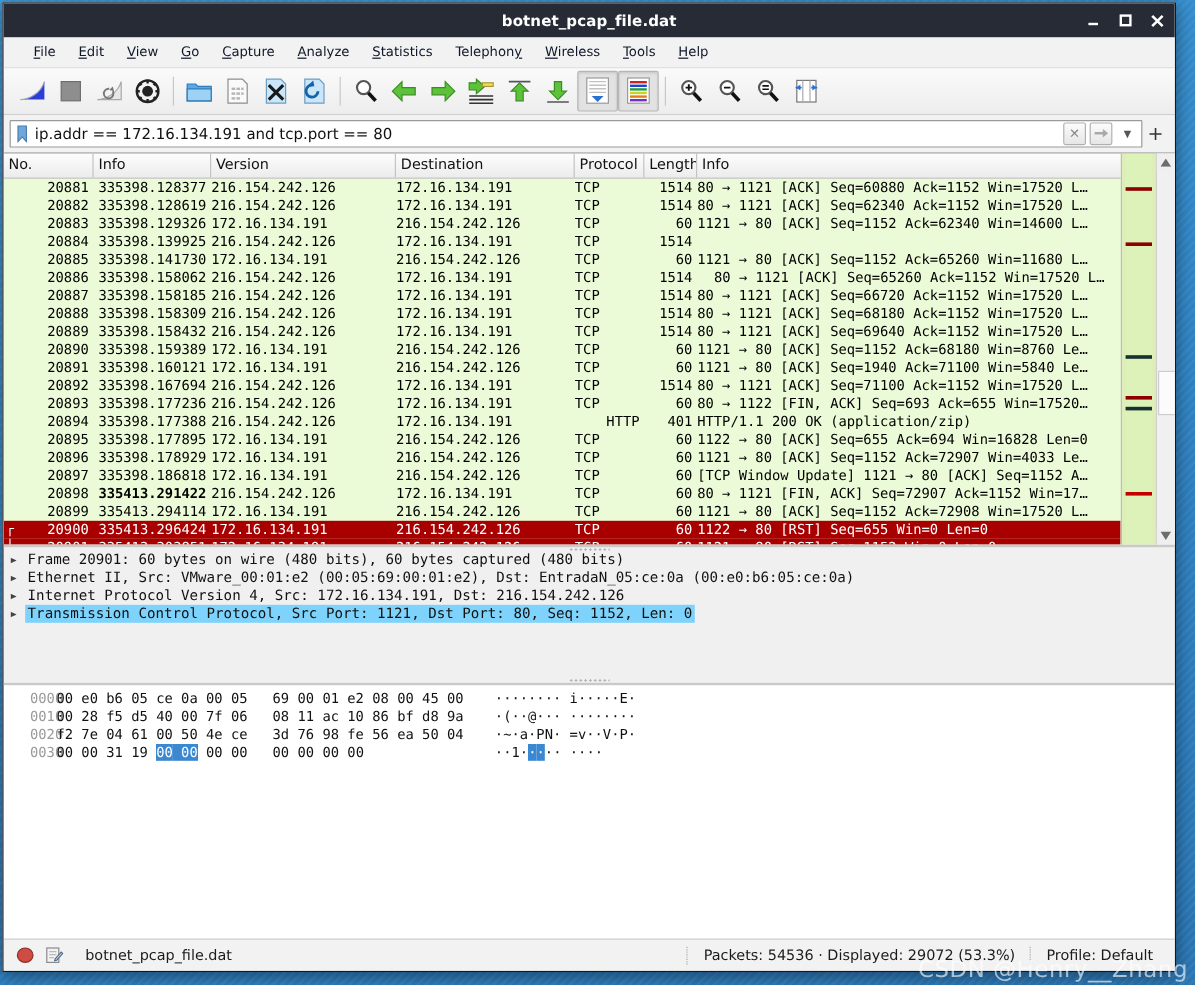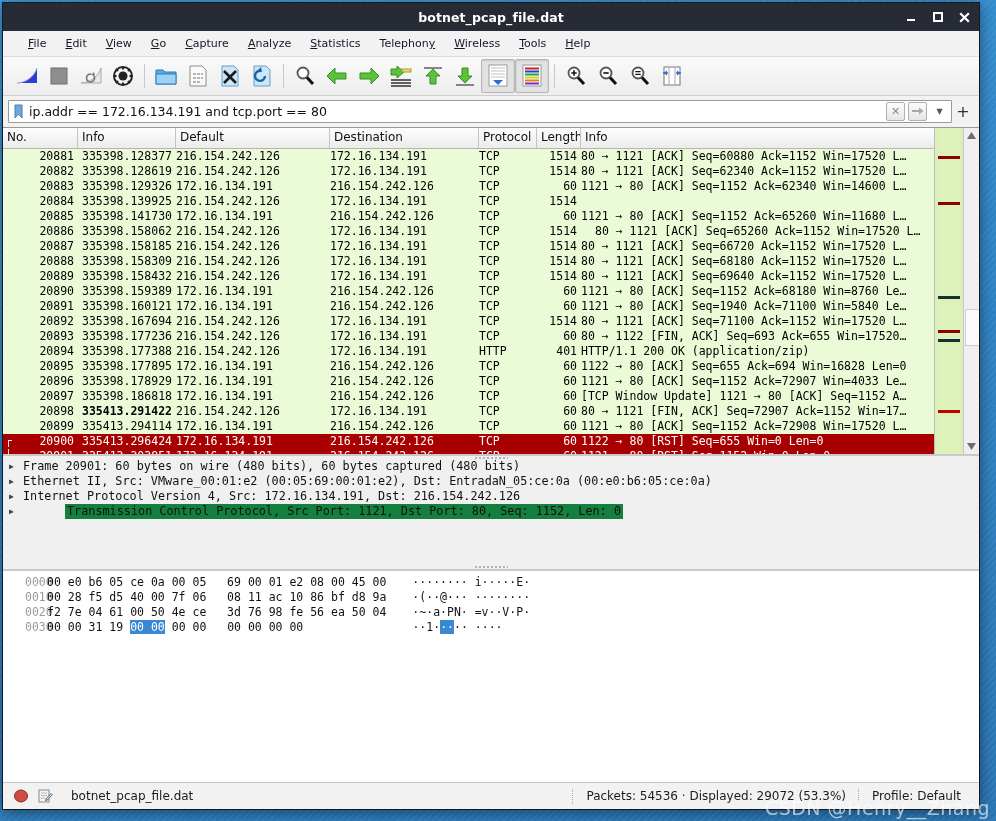--- a/index.html
+++ b/index.html
@@ -117,21 +117,21 @@
     flex:none;height:110px;background:#f0f0f0;border-top:2px solid #c9c9c9;
     overflow:hidden;position:relative;padding-top:3px;
   }
   .dline{
     height:15px;line-height:15px;font-size:11.8px;color:#111;white-space:nowrap;
     font-family:"DejaVu Sans Mono","Liberation Mono",monospace;display:flex;align-items:center;
     padding-left:6px;
   }
   .dline .tri{width:12px;color:#444;font-size:8px;display:inline-block;}
   .dline .dtxt{padding:0 2px;}
-  .dline.hl .dtxt{background:#15803d;margin-left:44px;}
+  .dline.hl .dtxt{background:#7dd3fc;}
   .grip{position:absolute;left:50%;transform:translateX(-50%);width:34px;height:4px;
     background:radial-gradient(circle,#b3b3b3 1px,transparent 1px);background-size:4px 4px;}
   
   #hexpane{
     flex:1;background:#ffffff;border-top:2px solid #c9c9c9;overflow:hidden;
     position:relative;padding-top:4px;
   }
   .hline{
     height:15px;line-height:15px;font-size:11.5px;white-space:pre;
     font-family:"DejaVu Sans Mono","Liberation Mono",monospace;display:flex;
@@ -369,21 +369,21 @@
         </div>
     </div>
     <div id="plusbtn">+</div>
   </div>
 
   <div id="packetpane">
     <div id="listwrap">
       <div id="colhdr">
           <div class="ch" style="width: 75px;">No.</div>
           <div class="ch" style="width: 98px;">Info</div>
-          <div class="ch" style="width: 154px;">Default</div>
+          <div class="ch" style="width: 154px;">Version</div>
           <div class="ch" style="width: 149px;">Destination</div>
           <div class="ch" style="width: 58px;">Protocol</div>
           <div class="ch" style="width: 44px;">Length</div>
           <div class="ch" style="width: 342px; flex: 1 1 0%; border-right: none;">Info</div>
         </div>
       <div id="rows">
           <div class="prow">
             <div class="c c-no" style="width: 75px;">20881</div>
             <div class="c c-time" style="width: 98px;">335398.128377</div>
             <div class="c " style="width: 154px;">216.154.242.126</div>
@@ -497,21 +497,21 @@
             <div class="c " style="width: 149px;">172.16.134.191</div>
             <div class="c " style="width: 58px;">TCP</div>
             <div class="c c-len" style="width: 44px;">60</div>
             <div class="c " style="width: 342px; flex: 1 1 0%;">80 → 1122 [FIN, ACK] Seq=693 Ack=655 Win=17520…</div>
           </div>
           <div class="prow">
             <div class="c c-no" style="width: 75px;">20894</div>
             <div class="c c-time" style="width: 98px;">335398.177388</div>
             <div class="c " style="width: 154px;">216.154.242.126</div>
             <div class="c " style="width: 149px;">172.16.134.191</div>
-            <div class="c " style="width: 58px;">HTTP</div>
+            <div class="c " style="width: 58px; text-align: right;">HTTP</div>
             <div class="c c-len" style="width: 44px;">401</div>
             <div class="c " style="width: 342px; flex: 1 1 0%;">HTTP/1.1 200 OK  (application/zip)</div>
           </div>
           <div class="prow">
             <div class="c c-no" style="width: 75px;">20895</div>
             <div class="c c-time" style="width: 98px;">335398.177895</div>
             <div class="c " style="width: 154px;">172.16.134.191</div>
             <div class="c " style="width: 149px;">216.154.242.126</div>
             <div class="c " style="width: 58px;">TCP</div>
             <div class="c c-len" style="width: 44px;">60</div>

